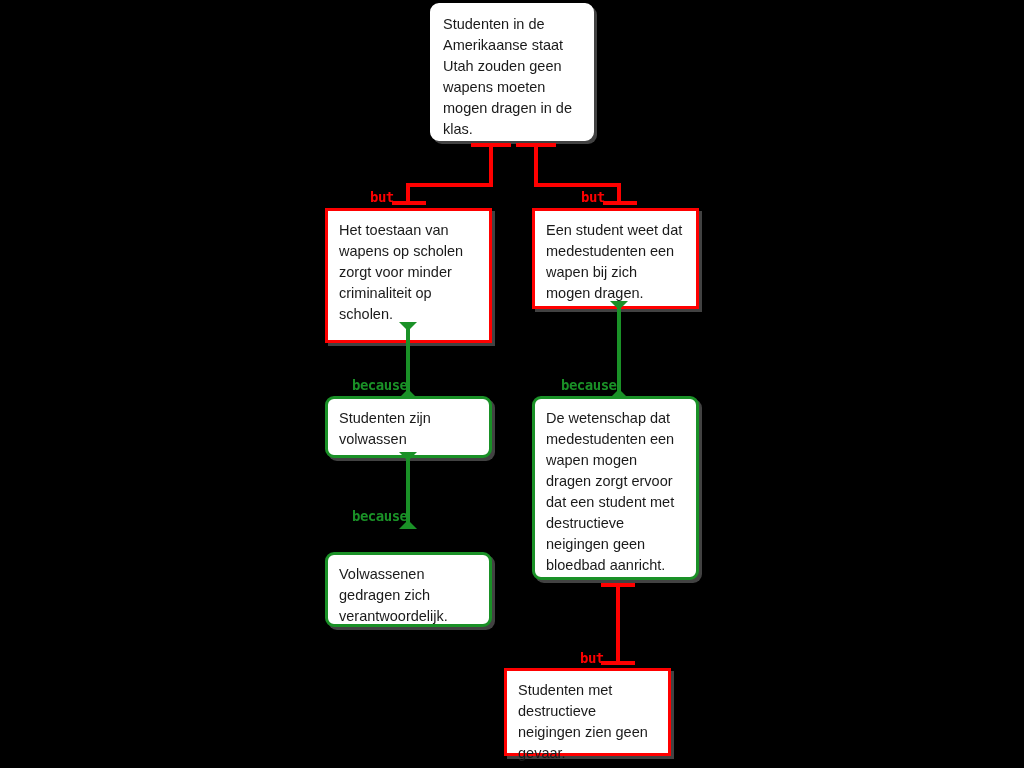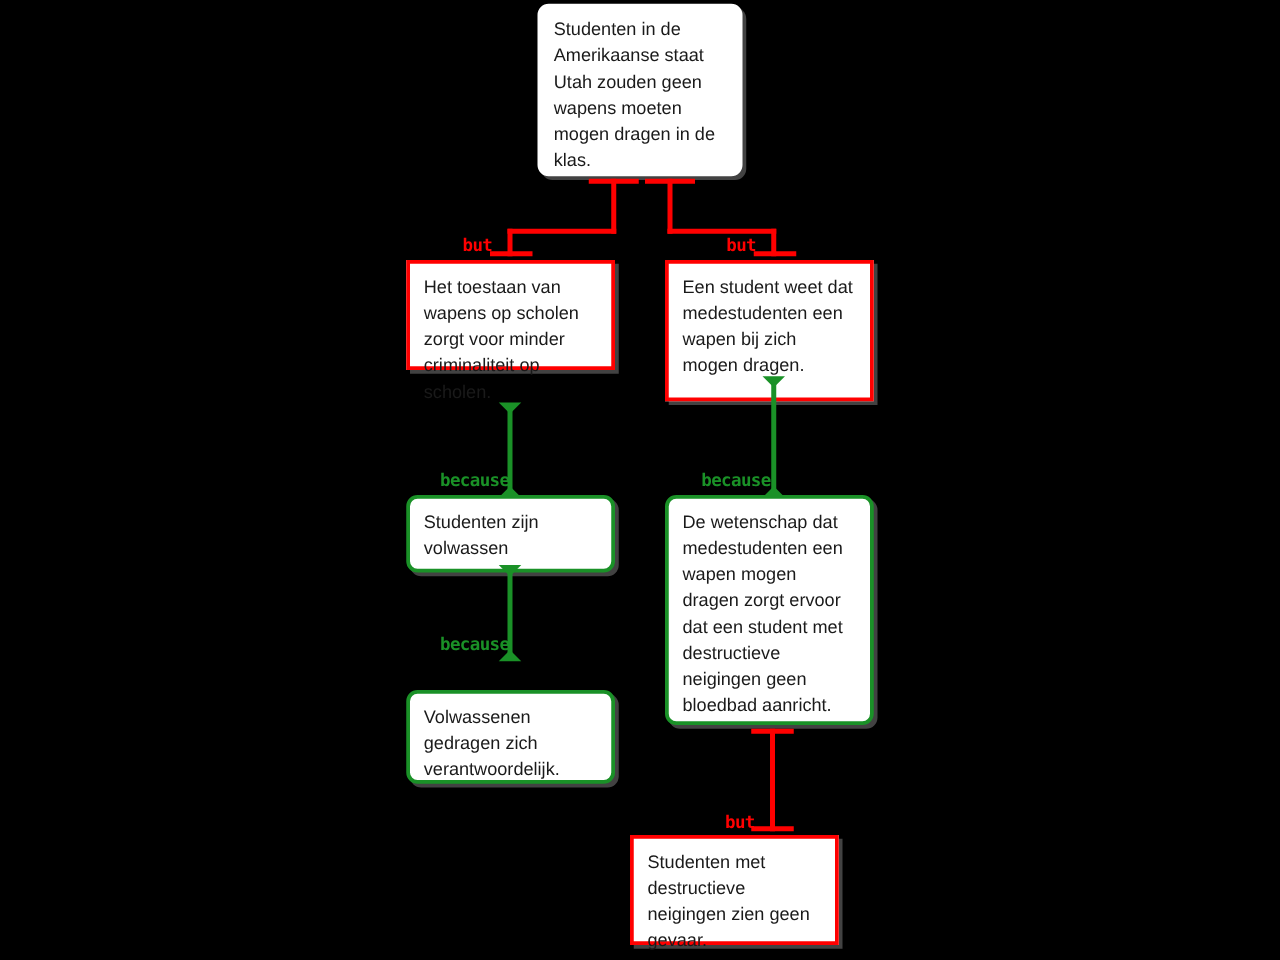--- a/index.html
+++ b/index.html
@@ -105,23 +105,23 @@
     <div class="seg-v" style="left:534px; top:143px; height:44px;"></div>
     <div class="seg-h" style="left:534px; top:183px; width:87px;"></div>
     <div class="seg-v" style="left:617px; top:183px; height:22px;"></div>
     <div class="cap" style="left:603px; top:201px; width:34px;"></div>
   </div>
 
   <div class="edge-label red" style="left:370px; top:191px;">but</div>
 
   <div class="edge-label red" style="left:581px; top:191px;">but</div>
 
-  <div class="node con" style="left:325px; top:208px; width:167px; height:88px;">Het toestaan van wapens op scholen zorgt voor minder criminaliteit op scholen.</div>
+  <div class="node con" style="left:325px; top:208px; width:167px; height:135px;">Het toestaan van wapens op scholen zorgt voor minder criminaliteit op scholen.</div>
 
-  <div class="node con" style="left:532px; top:208px; width:167px; height:113px;">Een student weet dat medestudenten een wapen bij zich mogen dragen.</div>
+  <div class="node con" style="left:532px; top:208px; width:167px; height:101px;">Een student weet dat medestudenten een wapen bij zich mogen dragen.</div>
 
   <div class="conn green">
     <div class="arrow-down" style="left:399px; top:322px;"></div>
     <div class="seg-v" style="left:406px; top:328px; height:65px;"></div>
     <div class="arrow-up" style="left:399px; top:389px;"></div>
   </div>
   <div class="edge-label green" style="left:352px; top:379px;">because</div>
 
   <div class="conn green">
     <div class="arrow-down" style="left:610px; top:301px;"></div>

